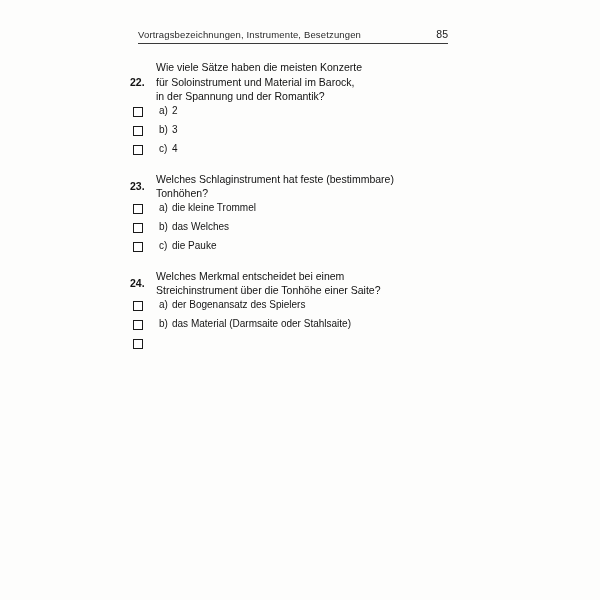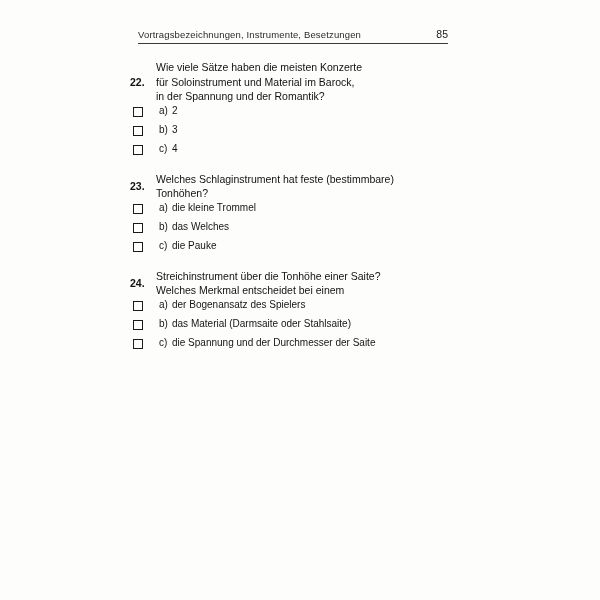--- a/index.html
+++ b/index.html
@@ -171,34 +171,33 @@
           <span class="checkbox"></span>
           <span class="answer-label"><span class="answer-letter">c)</span><span>die Pauke</span></span>
         </div>
       </div>
     </div>
 
     <div class="question-block">
       <div class="q-head">
         <div class="q-num">24.</div>
         <div class="q-text">
+          <span class="line">Welches Merkmal entscheidet bei einem</span>
           <span class="line">Streichinstrument über die Tonhöhe einer Saite?</span>
-          <span class="line">Welches Merkmal entscheidet bei einem</span>
         </div>
       </div>
       <div class="answers">
         <div class="answer-row">
           <span class="checkbox"></span>
           <span class="answer-label"><span class="answer-letter">a)</span><span>der Bogenansatz des Spielers</span></span>
         </div>
         <div class="answer-row">
           <span class="checkbox"></span>
           <span class="answer-label"><span class="answer-letter">b)</span><span>das Material (Darmsaite oder Stahlsaite)</span></span>
         </div>
         <div class="answer-row">
           <span class="checkbox"></span>
-          <span class="answer-label"><span class="answer-letter">c)</span><span>die Spannung und der Durchmesser der Saite</span></span>
         </div>
       </div>
     </div>
 
   </div>
 </div>
 
 </body></html>

